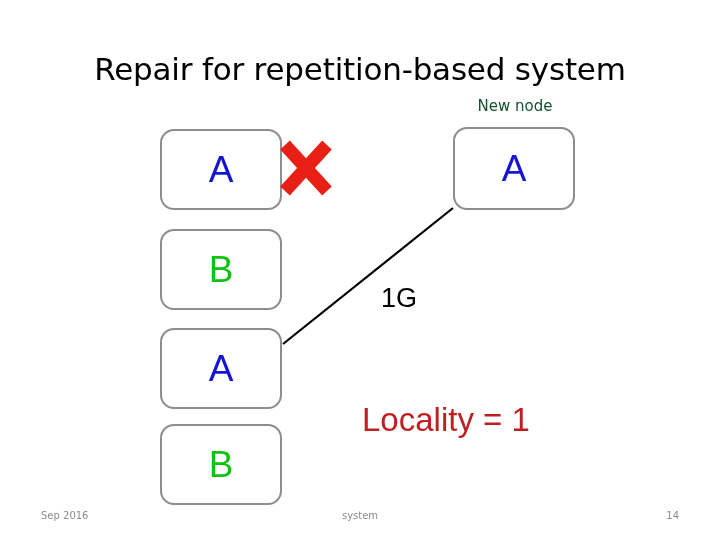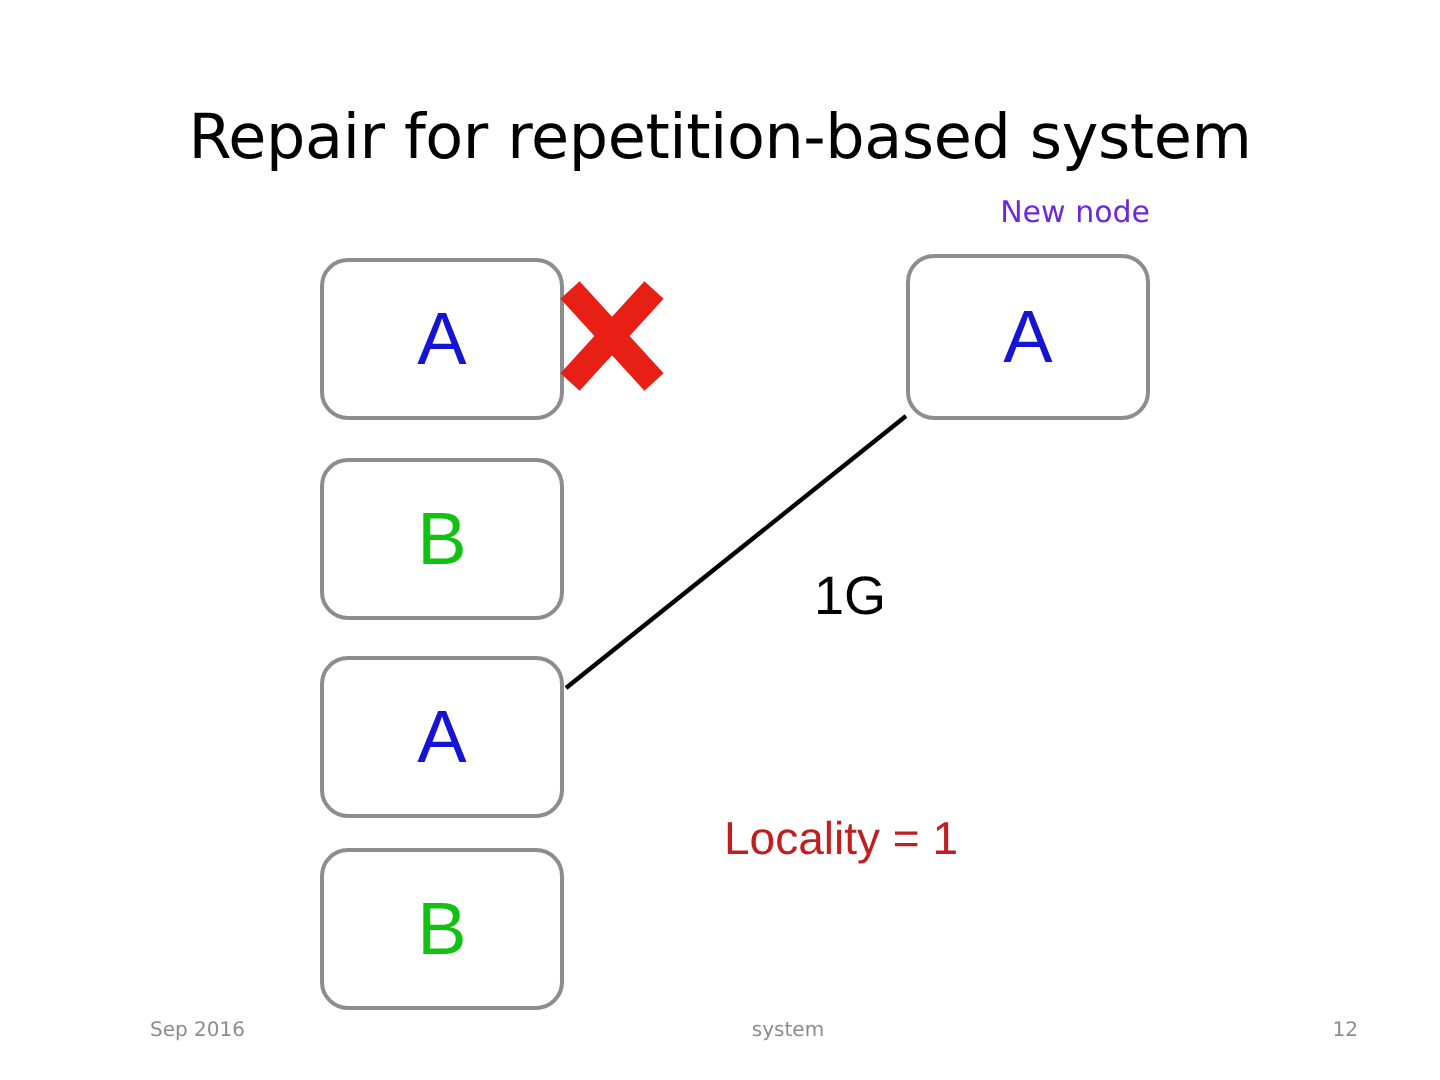--- a/index.html
+++ b/index.html
@@ -59,25 +59,25 @@
   .box-3 { left: 160px; top: 328px;  width: 122px; height: 81px; }
   .box-4 { left: 160px; top: 424px;  width: 122px; height: 81px; }
   .box-new { left: 453px; top: 127px; width: 122px; height: 83px; }
 
   
   .newnode-caption {
     position: absolute;
     left: 455px;
     top: 97px;
     width: 120px;
-    text-align: right;
+    text-align: center;
     font-family: "DejaVu Sans", sans-serif;
     font-size: 15px;
     line-height: 18px;
-    color: #6d28d9;
+    color: #14532d;
     white-space: nowrap;
   }
 
   
   .x-mark {
     position: absolute;
     left: 278px;
     top: 138px;
     width: 56px;
     height: 60px;
@@ -94,44 +94,42 @@
   }
   .bw-label {
     position: absolute;
     left: 381px;
     top: 283px;
     font-family: "Liberation Sans", sans-serif;
     font-size: 27px;
     line-height: 30px;
     color: #000000;
     white-space: nowrap;
-    margin-left: 26px;
   }
 
   
   .conclusion {
     position: absolute;
     left: 362px;
     top: 400px;
     font-family: "Liberation Sans", sans-serif;
-    font-size: 23px;
+    font-size: 33px;
     line-height: 39px;
     color: #c01f22;
     white-space: nowrap;
   }
 
   
   .footer-text {
     position: absolute;
     font-family: "DejaVu Sans", sans-serif;
     font-size: 10px;
     line-height: 14px;
     color: #8c8c8c;
     white-space: nowrap;
-    margin-left: 34px;
   }
   .footer-date { left: 41px;  top: 509px; }
   .footer-author {
     left: 0; top: 509px; width: 720px; text-align: center;
   }
   .footer-page { right: 25px; top: 509px; }
 </style>
 </head>
 <body>
 
@@ -173,15 +171,15 @@
   </svg>
 
   <div class="bw-label">1G</div>
 
   <div class="conclusion">
     <div>Locality = 1</div>
   </div>
 
   <div class="footer-text footer-date">Sep 2016</div>
   <div class="footer-text footer-author">system</div>
-  <div class="footer-text footer-page">12</div>
+  <div class="footer-text footer-page">14</div>
 
 </div>
 
 </body></html>

